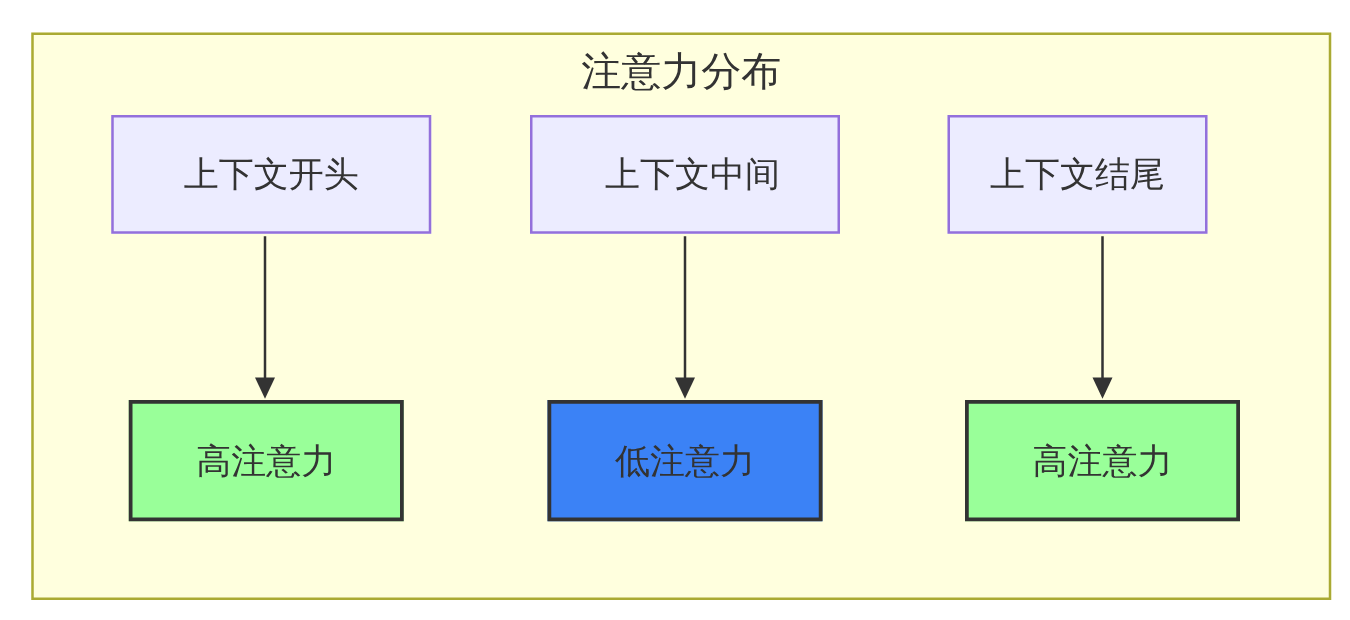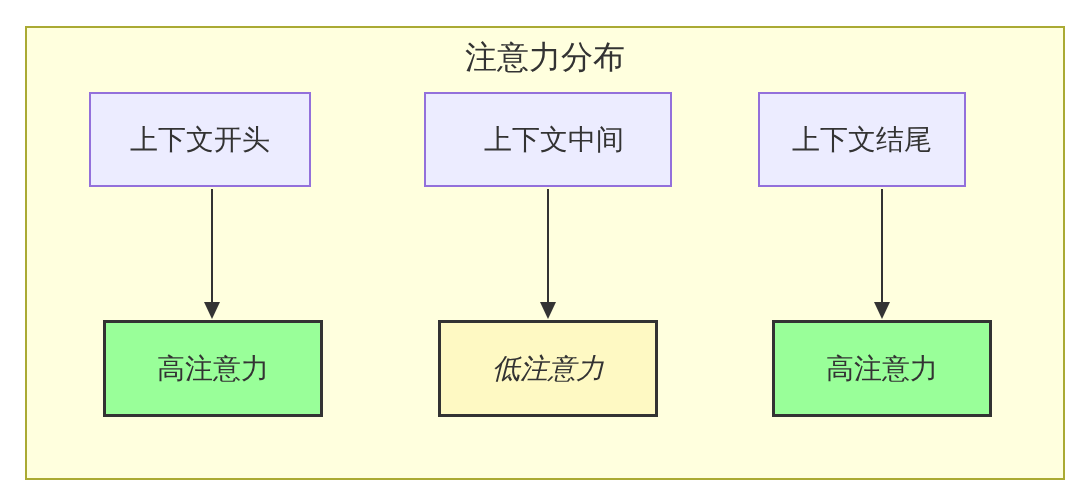--- a/index.html
+++ b/index.html
@@ -44,23 +44,23 @@
     border: 2px solid #9370db;
     top: 92px;
     height: 95px;
   }
   .node.attention {
     border: 3px solid #333333;
     top: 320px;
     height: 97px;
   }
   .node.attention.high { background: #99ff99; }
-  .node.attention.low  { background: #fef9c3; font-style: italic; }
+  .node.attention.low  { background: #3b82f6; }
 
-  #node-ctx-begin  { left: 89px;  width: 222px; }
+  #node-ctx-begin  { left: 89px;  width: 256px; }
   #node-ctx-middle { left: 424px; width: 248px; padding-left: 12px; }
   #node-ctx-end    { left: 758px; width: 208px; }
   #node-att-left   { left: 103px; width: 220px; }
   #node-att-center { left: 438px; width: 220px; }
   #node-att-right  { left: 772px; width: 220px; }
 
   svg.arrows {
     position: absolute;
     left: 0; top: 0;
     width: 1080px; height: 496px;

